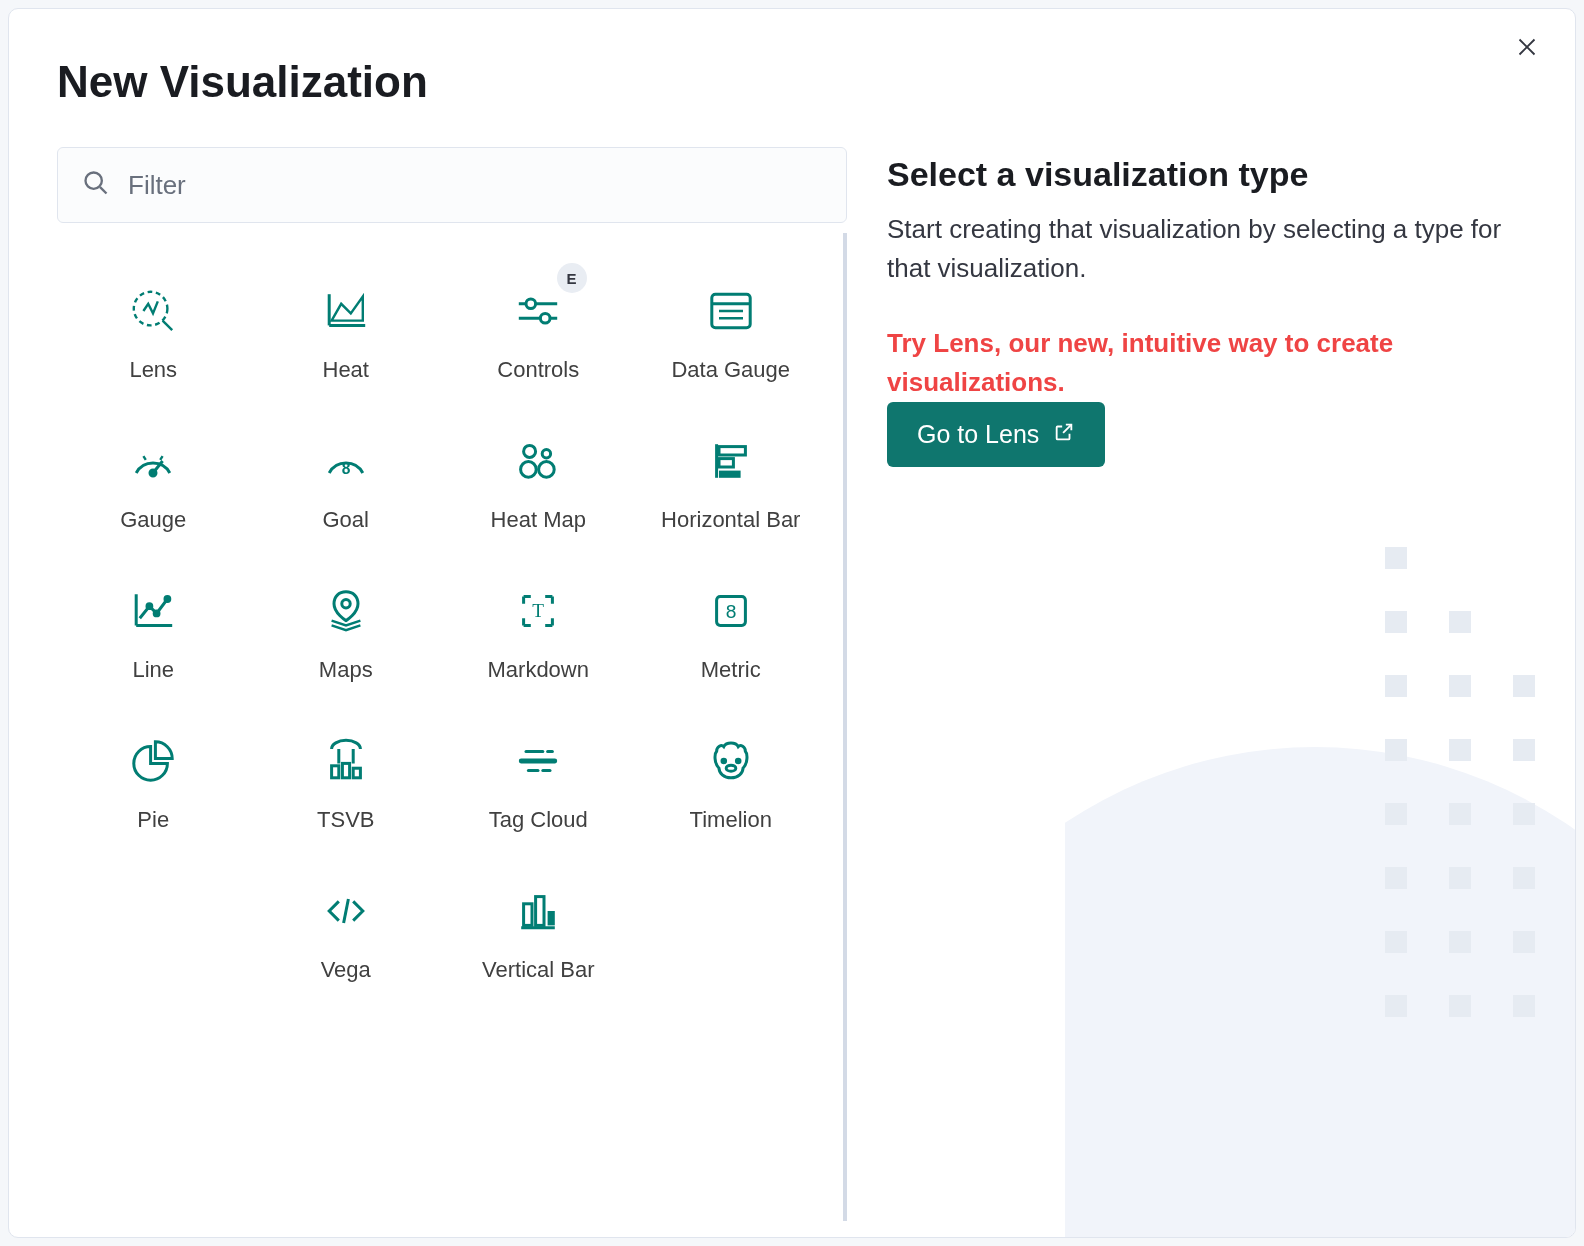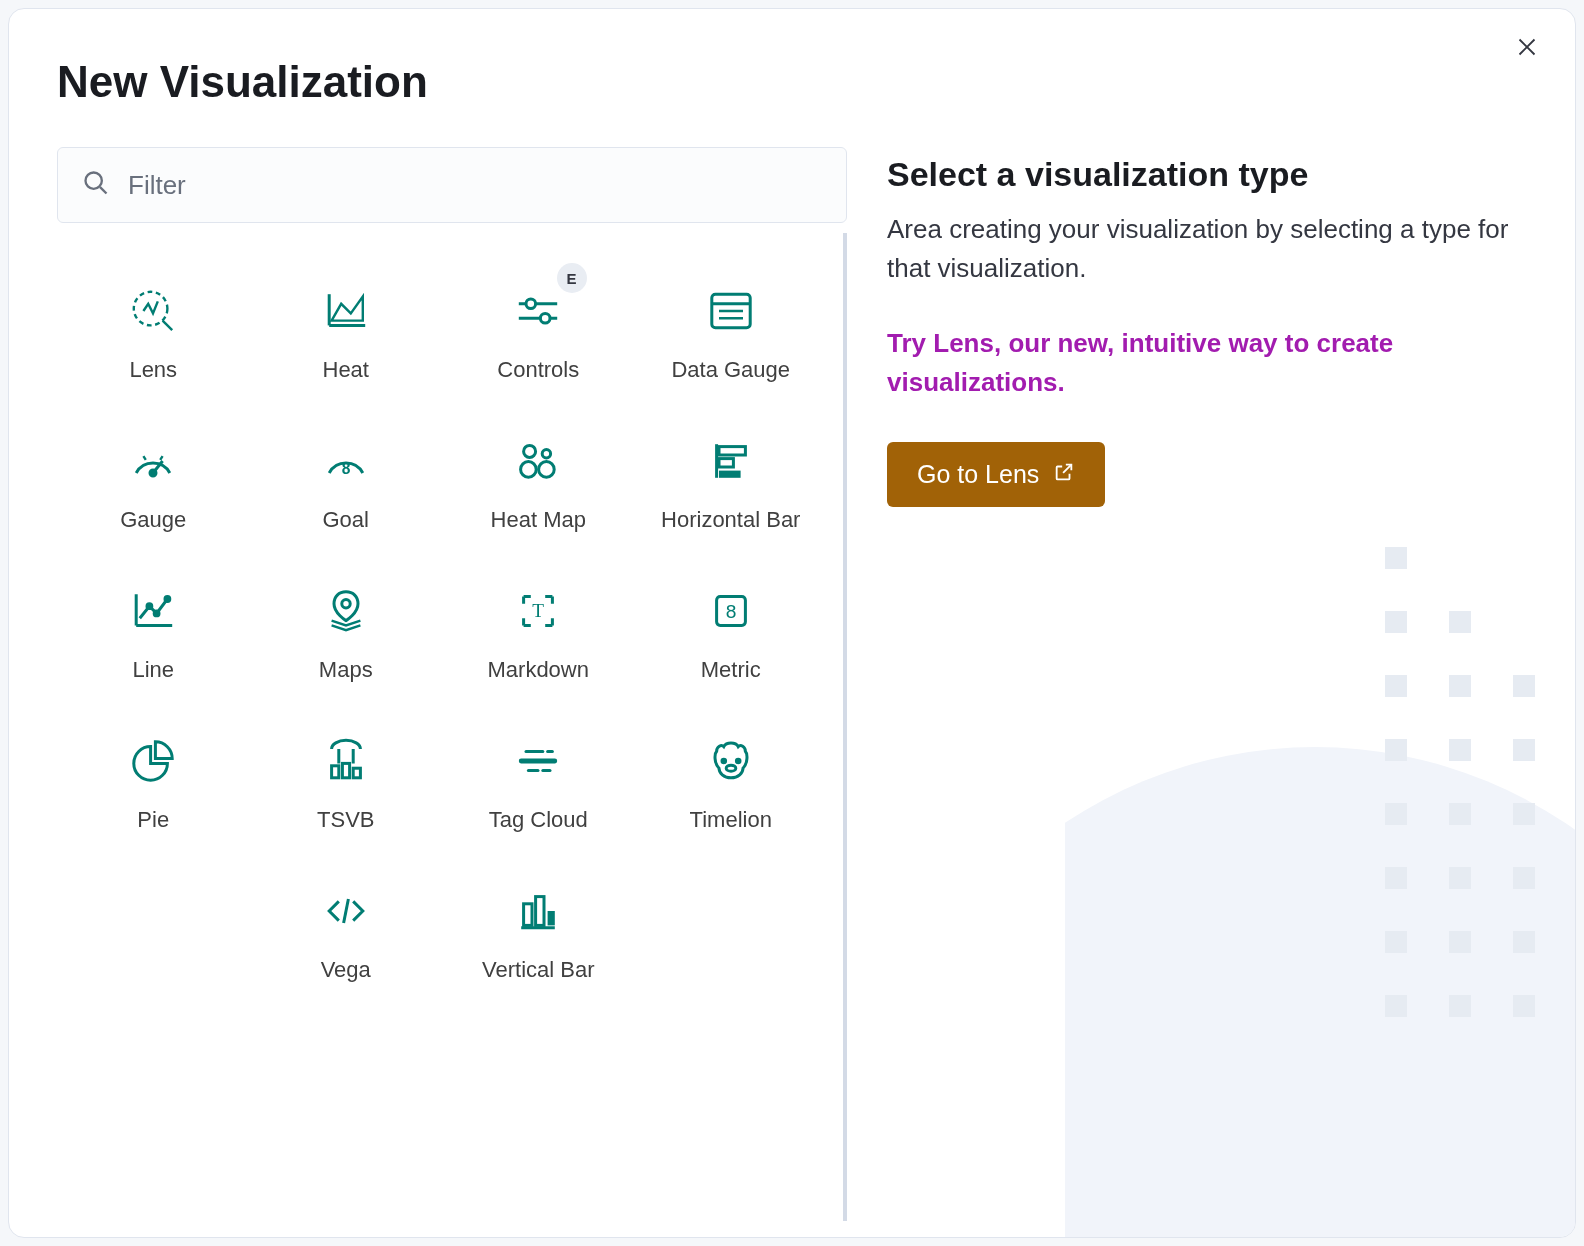--- a/index.html
+++ b/index.html
@@ -6,21 +6,21 @@
   body {
     font-family: -apple-system, BlinkMacSystemFont, "Segoe UI", Helvetica, Arial, sans-serif;
     background: #f5f7fa;
     width: 1584px;
     height: 1246px;
     padding: 8px;
   }
   .dialog {
     background: #fff;
     border: 1px solid #e0e5ee;
-    border-radius: 16px;
+    border-radius: 10px;
     width: 100%;
     height: 100%;
     position: relative;
     overflow: hidden;
   }
   .close-btn {
     position: absolute;
     top: 22px;
     right: 32px;
     background: none;
@@ -127,26 +127,25 @@
   }
   .right-desc {
     font-size: 26px;
     color: #343741;
     line-height: 1.5;
     margin-bottom: 36px;
   }
   .right-promo {
     font-size: 26px;
     font-weight: 700;
-    color: #a21caf;
+    color: #ef4444;
     line-height: 1.5;
-    margin-bottom: 40px;
   }
   .primary-btn {
-    background: #a16207;
+    background: #0f766e;
     color: #fff;
     border: none;
     border-radius: 6px;
     font-size: 25px;
     font-weight: 500;
     padding: 18px 30px;
     cursor: pointer;
     display: inline-flex;
     align-items: center;
     gap: 14px;
@@ -419,21 +418,21 @@
             </span>
             <span class="viz-label">Vertical Bar</span>
           </div>
 
         </div>
       </div>
     </div>
 
     <div class="right-panel">
       <h2 class="right-title">Select a visualization type</h2>
-      <p class="right-desc">Area creating your visualization by selecting a type for that visualization.</p>
+      <p class="right-desc">Start creating that visualization by selecting a type for that visualization.</p>
       <p class="right-promo">Try Lens, our new, intuitive way to create visualizations.</p>
       <button class="primary-btn">
         <span>Go to Lens</span>
         <span>
           <svg viewBox="0 0 24 24" fill="none" stroke="currentColor" stroke-width="2">
             <path d="M14 4 H20 V10"></path>
               <path d="M20 4 L11 13"></path>
             <path d="M18 14 V19 A1 1 0 0 1 17 20 H5 A1 1 0 0 1 4 19 V7 A1 1 0 0 1 5 6 H10"></path>
           </svg>
         </span>

